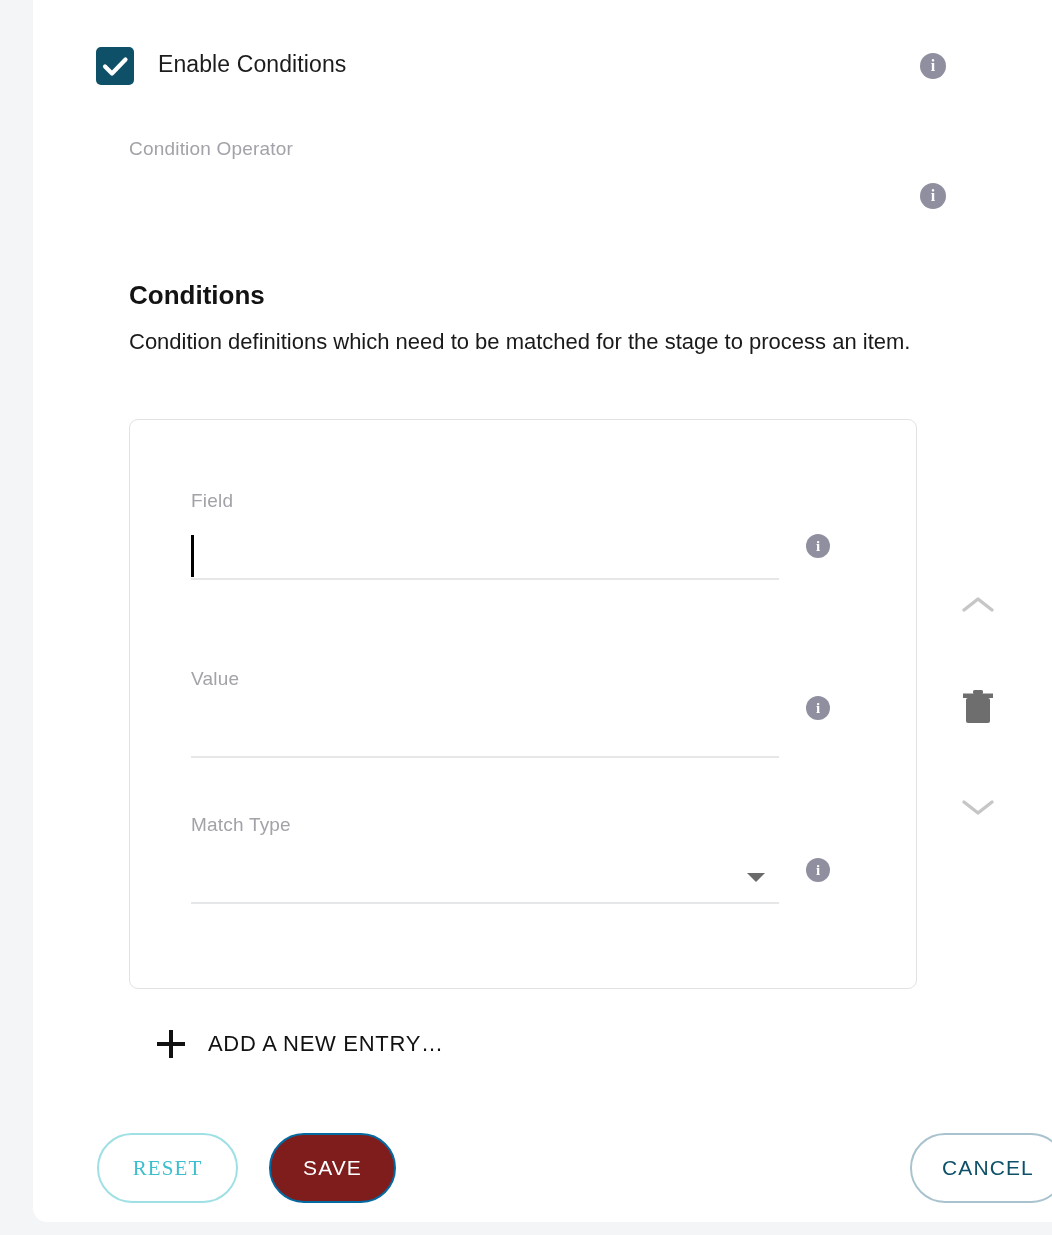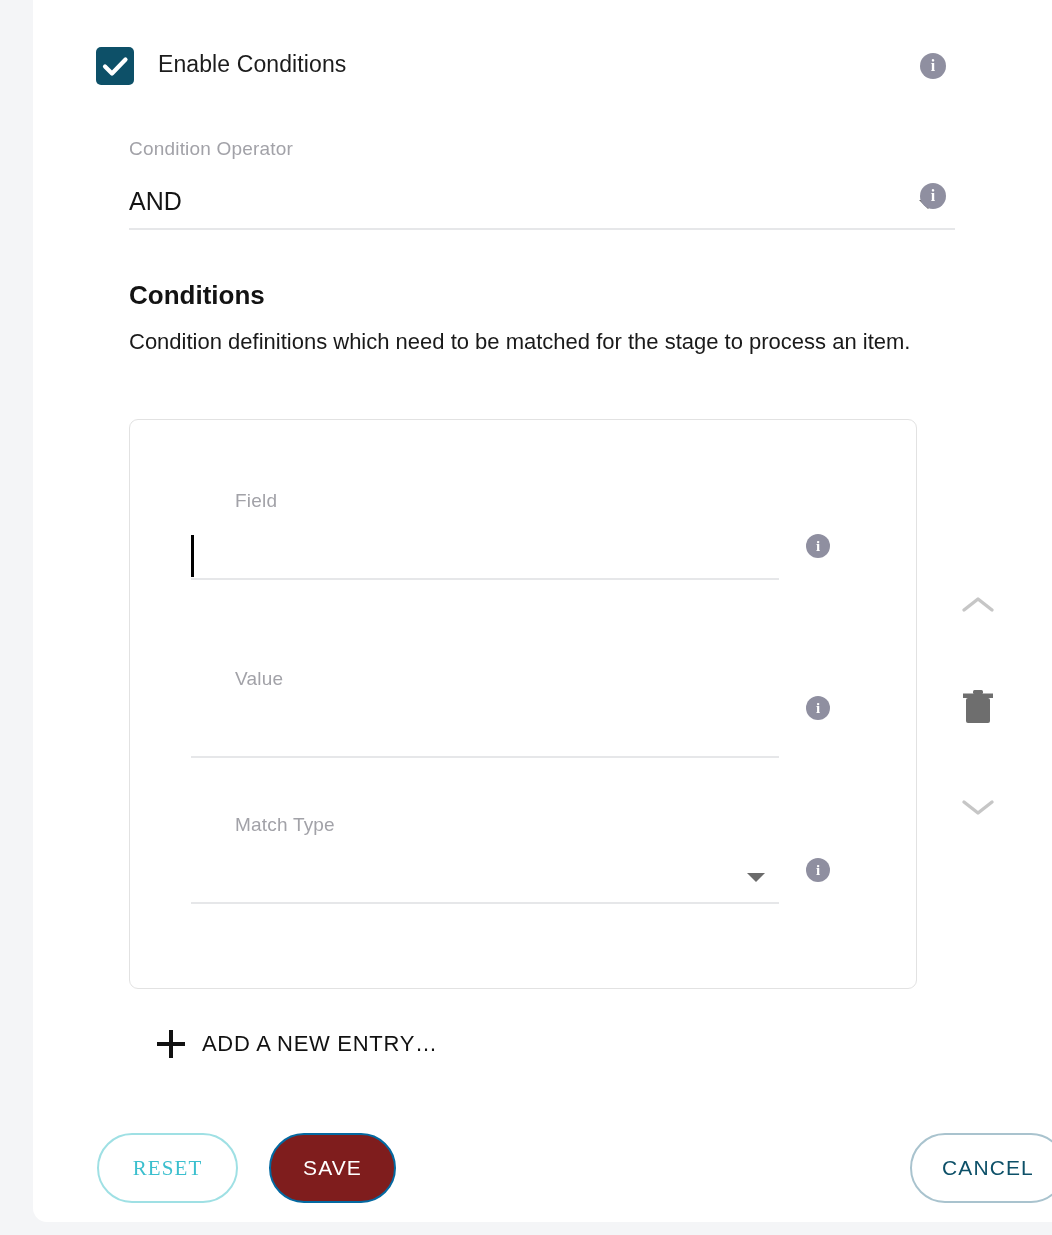--- a/index.html
+++ b/index.html
@@ -146,21 +146,20 @@
     border: 1px solid #e2e2e2;
     border-radius: 9px;
     background: #ffffff;
   }
 
   .entry-field { position: absolute; left: 61px; width: 588px; }
   .entry-field .lbl {
     font-size: 19px;
     color: #a2a2a8;
     letter-spacing: .2px;
-    margin-left: 44px;
   }
   .entry-underline {
     position: relative;
     margin-top: 20px;
     height: 48px;
     border-bottom: 2px solid #e6e7e9;
   }
   .entry-value {
     font-size: 25px;
     color: #141414;
@@ -218,21 +217,21 @@
     margin: 57px 0 55px 0;
   }
 
   
   .add-entry {
     position: absolute;
     left: 124px;
     top: 1030px;
     display: flex;
     align-items: center;
-    gap: 17px;
+    gap: 23px;
   }
   .plus-icon {
     position: relative;
     width: 28px;
     height: 28px;
   }
   .plus-icon::before,
   .plus-icon::after {
     content: "";
     position: absolute;
@@ -304,24 +303,20 @@
         <svg width="38" height="38" viewBox="0 0 38 38">
           <path d="M9 19.5 L16 26.5 L29.5 12.5" stroke="#ffffff" stroke-width="4.2" fill="none" stroke-linecap="round" stroke-linejoin="round"></path>
         </svg>
       </div>
       <div class="checkbox-label">Enable Conditions</div>
     </div>
     <div class="info-icon info-top">i</div>
 
     <div class="operator-block">
       <div class="field-label">Condition Operator</div>
-      <div class="select-line">
-        <div class="select-value">AND</div>
-        <span class="caret"></span>
-      </div>
     </div>
     <div class="info-icon info-operator">i</div>
 
     <div class="conditions-heading">Conditions</div>
     <div class="conditions-desc">Condition definitions which need to be matched for the stage to process an item.</div>
 
     <div class="entry-box">
 
       <div class="entry-field f-field">
         <div class="lbl">Field</div>

